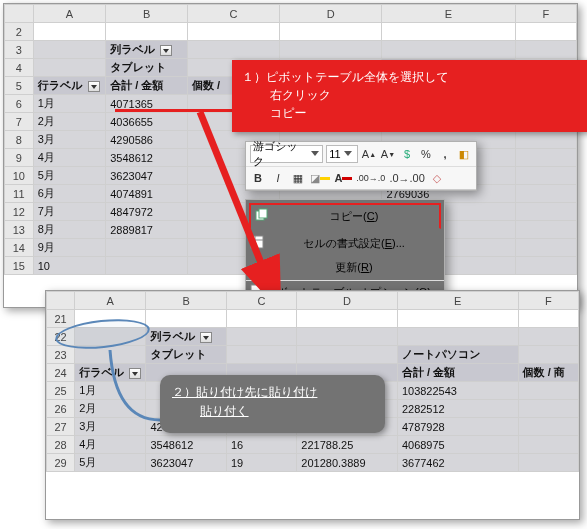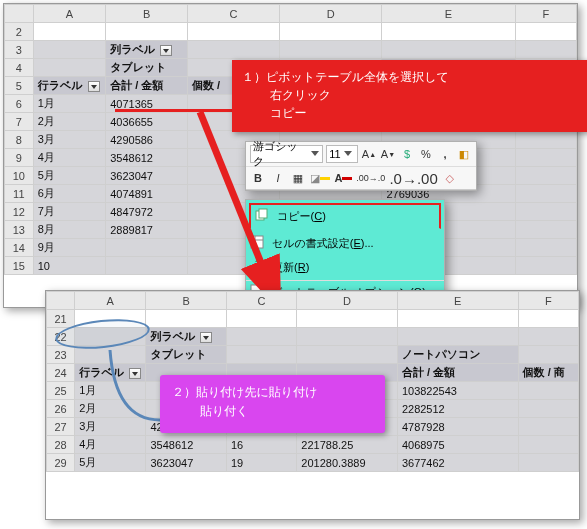--- a/index.html
+++ b/index.html
@@ -76,27 +76,28 @@
     position: absolute;
     background: #e62020;
     color: #fff;
     font-size: 12px;
     padding: 8px 10px 10px 10px;
     line-height: 1.5;
     box-shadow: 2px 2px 6px rgba(0,0,0,0.4);
   }
   .annotation-blue {
     position: absolute;
-    background: #d946ef;
+    background: #737373;
     color: #fff;
     font-size: 12px;
     padding: 8px 12px 12px 12px;
     line-height: 1.6;
     box-shadow: 2px 2px 6px rgba(0,0,0,0.4);
-    border-radius: 3px;
+    border-radius: 10px;
+    text-decoration: underline;
   }
   .red-box { border: 2px solid #e62020; }
   .mini-toolbar {
     position: absolute;
     width: 232px;
     border: 1px solid #b0b0b0;
     background: #f7f7f7;
     box-shadow: 3px 3px 10px rgba(0,0,0,0.4);
     font-size: 11px;
   }
@@ -135,23 +136,24 @@
   .combo .dd::after{
     content:""; position:absolute; left:1px; top:2px;
     border-left:4px solid transparent;
     border-right:4px solid transparent;
     border-top:5px solid #555;
   }
   .ctx-menu {
     position: absolute;
     width: 200px;
     border: 1px solid #b0b0b0;
-    background: #5eead4;
+    background: #737373;
     box-shadow: 3px 3px 10px rgba(0,0,0,0.4);
     font-size: 11px;
+    text-align: center;
   }
   .ctx-item {
     padding: 4px 8px 4px 26px;
     position: relative;
     border-bottom: 1px solid rgba(0,0,0,0);
   }
   .ctx-item .icon {
     position: absolute; left: 4px; top: 3px;
     width: 14px; height: 14px;
     display:inline-block;
@@ -350,21 +352,21 @@
     <span class="mt-btn">
         <i>I</i>
       </span>
     <span class="mt-btn">▦</span>
     <span class="mt-btn" style="color:#888">◪<span style="display:inline-block;width:10px;height:3px;background:#ffd200;vertical-align:bottom"></span></span>
     <span class="mt-btn">
         <b style="color:#333">A</b>
         <span style="display:inline-block;width:10px;height:3px;background:#d00000;vertical-align:bottom"></span>
       </span>
     <span class="mt-btn" style="font-size:9px">.00→.0</span>
-    <span class="mt-btn" style="font-size:15px">.0→.00</span>
+    <span class="mt-btn" style="font-size:11px">.0→.00</span>
     <span class="mt-btn" style="color:#c66">◇</span>
   </div>
 </div>
 
 <div class="ctx-menu" style="left:245px; top:199px;">
   <div class="ctx-item red-box" style="margin:3px;">
     <span class="icon">
       <svg width="14" height="14">
           <rect x="1" y="3" width="8" height="9" fill="#fff" stroke="#5a7"></rect>
           <rect x="4" y="1" width="8" height="9" fill="#fff" stroke="#5a7"></rect>

